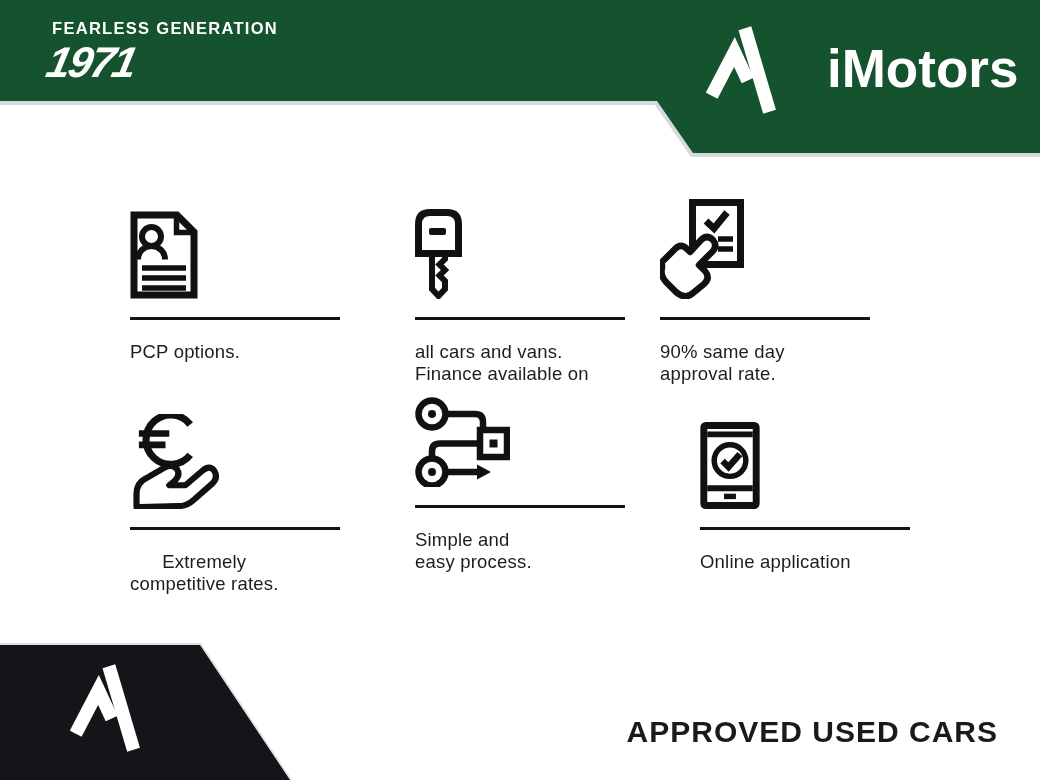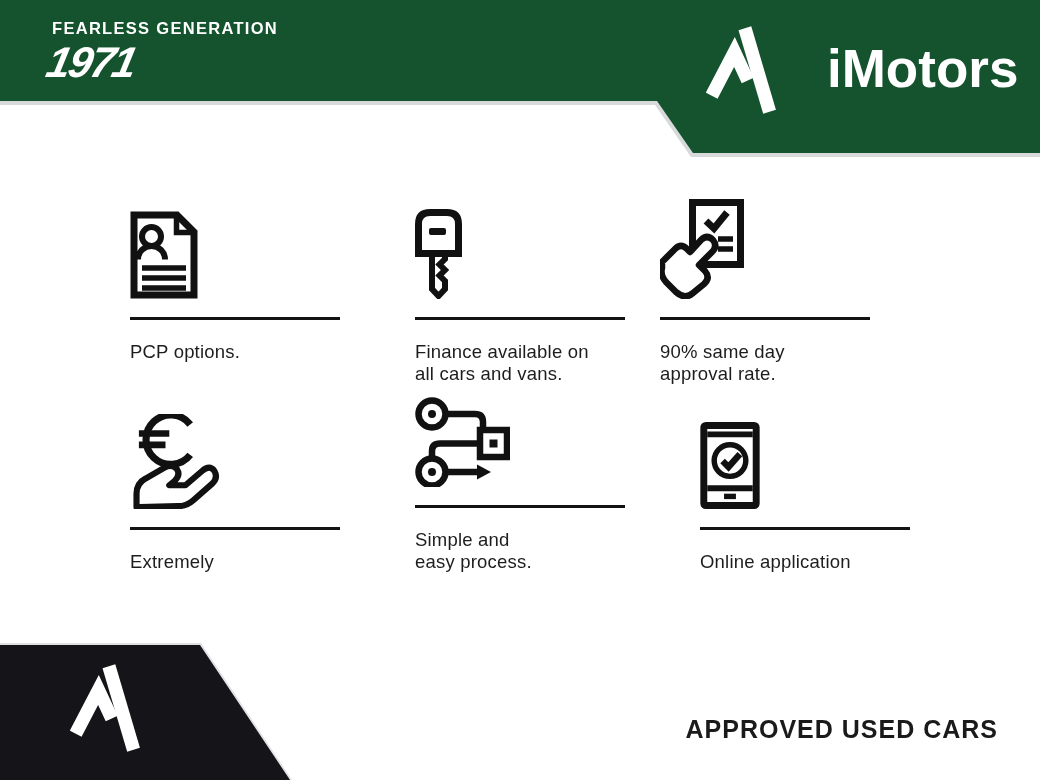--- a/index.html
+++ b/index.html
@@ -79,21 +79,21 @@
     clip-path: polygon(0 0, 201px 0, 292px 137px, 0 137px);
   }
   .footer {
     position: absolute; left: 0; top: 645px;
     width: 300px; height: 135px; background: #141419;
     clip-path: polygon(0 0, 200px 0, 290px 135px, 0 135px);
   }
   .brand-mark-footer { position: absolute; left: 70px; top: 16px; }
   .footer-heading {
     position: absolute; right: 42px; top: 715px;
-    font-size: 25px; font-weight: 700; letter-spacing: 1px; color: #1a1a1a;
+    font-size: 30px; font-weight: 700; letter-spacing: 1px; color: #1a1a1a;
     white-space: nowrap;
   }
 </style>
 </head>
 <body>
 
 <div class="header-shadow"></div>
 <div class="header">
   <div class="tagline">FEARLESS GENERATION</div>
   <div class="year">1971</div>
@@ -125,22 +125,22 @@
 <div class="feature f-r1c2">
   <div class="icon-area">
     <svg width="47" height="90" viewBox="0 0 47 90">
       <path class="ic" d="M3.5 44.5 V15 Q3.5 3.5 15 3.5 H32 Q43.5 3.5 43.5 15 V44.5 Z" stroke-width="7"></path>
       <rect class="ic-fill" x="14" y="19" width="17" height="7" rx="2"></rect>
       <path class="ic" d="M17 44.5 V80 L23.5 87 L30 80 V72 L24.5 66.5 L30 61 L24.5 55.5 L30 50 V44.5" stroke-width="6"></path>
     </svg>
   </div>
   <div class="divider"></div>
   <div class="caption">
+    <span>all cars and vans.</span>
     <span>Finance available on</span>
-    <span>all cars and vans.</span>
   </div>
 </div>
 
 <div class="feature f-r1c3">
   <div class="icon-area">
     <svg width="85" height="100" viewBox="0 0 85 100">
       <rect class="ic" x="32.5" y="3.5" width="48" height="62" stroke-width="7"></rect>
       <path class="ic" d="M46 22 L54 29.5 L67 13.5" stroke-width="7"></path>
       <path class="ic" d="M58 40 H73 M58 50 H73" stroke-width="5.5"></path>
       <path d="M2 63 L15 50 Q21 44 27 50 L30 53 L41 41 Q47 35 53 41 Q58 47 52 53 L39 66 L45 72 Q51 79 44 85 L33 94 Q25 101 16 93 L6 83 Q0 76 2 69 Z" fill="#fff" stroke="#111" stroke-width="6.5" stroke-linejoin="round"></path>
@@ -157,20 +157,21 @@
   <div class="icon-area">
     <svg width="90" height="95" viewBox="0 0 90 100">
       <path class="ic" d="M61 11 A26 26 0 1 0 61 43" stroke-width="7.5"></path>
       <path class="ic" d="M7 20.5 H39 M7 32.5 H35" stroke-width="7"></path>
       <path class="ic" d="M4.5 98 V84 Q4.5 73 14 68 L34 56.5 Q42 52 47 58 Q51 64 45 70 L39 75 L56 75 L73.5 60 Q81.5 53 86.5 60 Q90.5 67 84.5 73 L64 91 Q57 97 48 97 L8 98 Z" stroke-width="6.5" stroke-linejoin="round"></path>
     </svg>
   </div>
   <div class="divider"></div>
   <div class="caption">
     <span>Extremely</span>
+    <span>competitive rates.</span>
   </div>
 </div>
 
 <div class="feature f-r2c2">
   <div class="icon-area">
     <svg width="95" height="90" viewBox="0 0 95 90">
       <circle class="ic" cx="17" cy="17" r="13.5" stroke-width="6.5"></circle>
       <circle class="ic-fill" cx="17" cy="17" r="4"></circle>
       <path class="ic" d="M30.5 17 H60 Q68 17 68 25 V32.5" stroke-width="6.5"></path>
       <rect class="ic" x="65" y="33" width="27" height="27" stroke-width="6.5"></rect>

